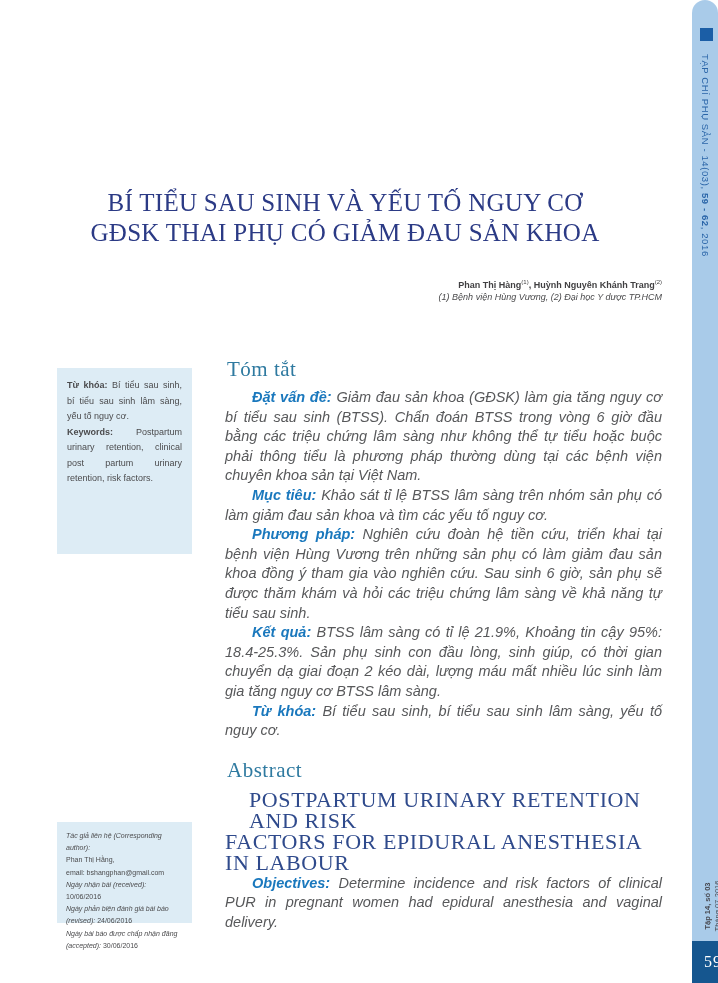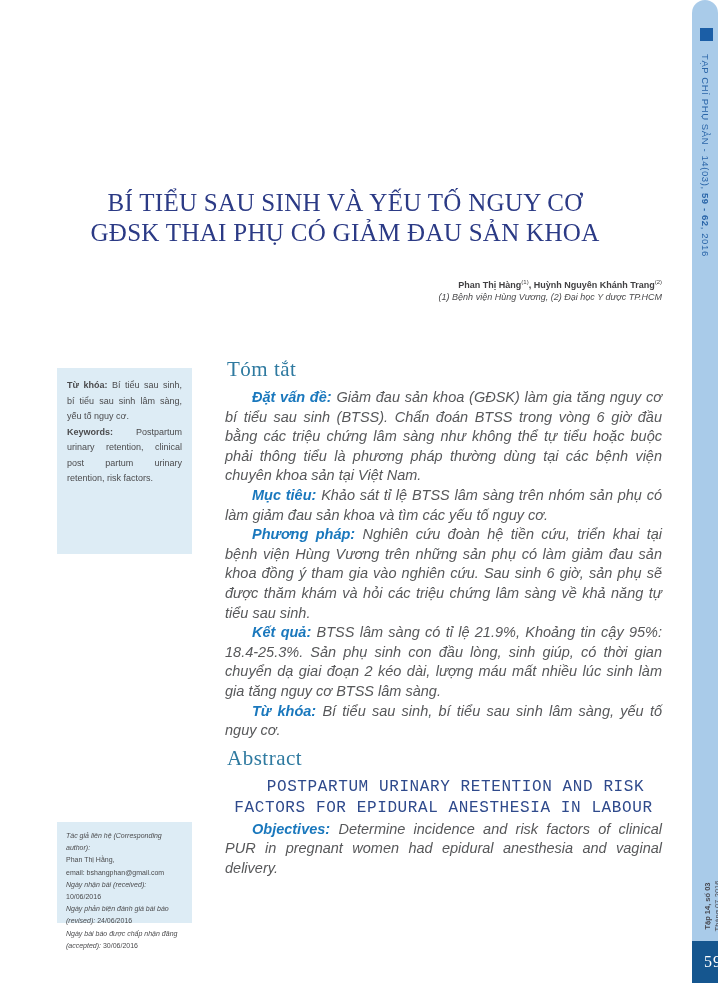--- a/index.html
+++ b/index.html
@@ -50,29 +50,29 @@
   .contact-box .line { margin:0; }
   .it { font-style:italic; }
   .date { font-style:normal; }
 
   
   .main-col { position:absolute; left:225px; top:356px; width:437px; }
   .section-heading {
     font-family:"Liberation Serif","DejaVu Serif",serif; font-weight:normal;
     font-size:21px; line-height:26px; color:#2f7aa0; margin:0 0 6px 2px; letter-spacing:0.5px;
   }
-  .abstract-gap { margin-top:4px; }
+  .abstract-gap { margin-top:16px; }
   p.body {
     margin:0; font-size:14.5px; line-height:19.6px; font-style:italic;
     color:#57585a; text-align:justify; text-indent:27px;
   }
   p.body .lead { font-weight:bold; color:#1a78bd; }
   .en-title {
-    font-family:Liberation Mono, monospace; font-size:16px;
-    line-height:21px; color:#2f4a8c; letter-spacing:0.6px; margin:0 0 1px 0;text-align:center;
+    font-family:Liberation Serif, serif; font-size:22px;
+    line-height:21px; color:#2f4a8c; letter-spacing:0.6px; margin:0 0 1px 0;
   }
   .en-title .t1 { display:block; padding-left:24px; }
   .en-title .t2 { display:block; }
 </style>
 </head>
 <body>
 
 <div id="page">
 
   <div class="side-band">

